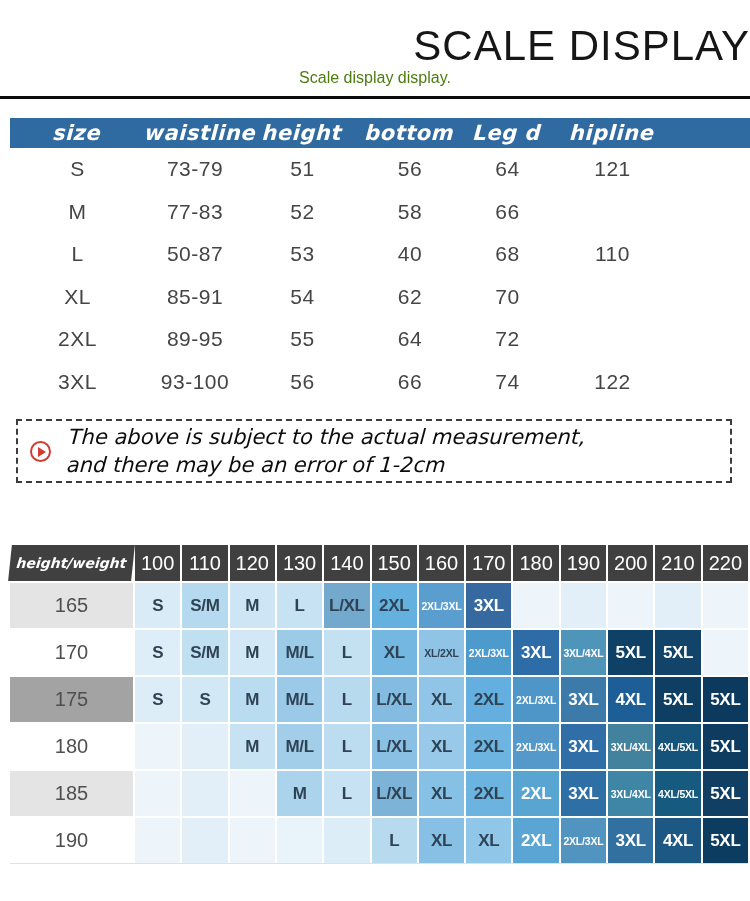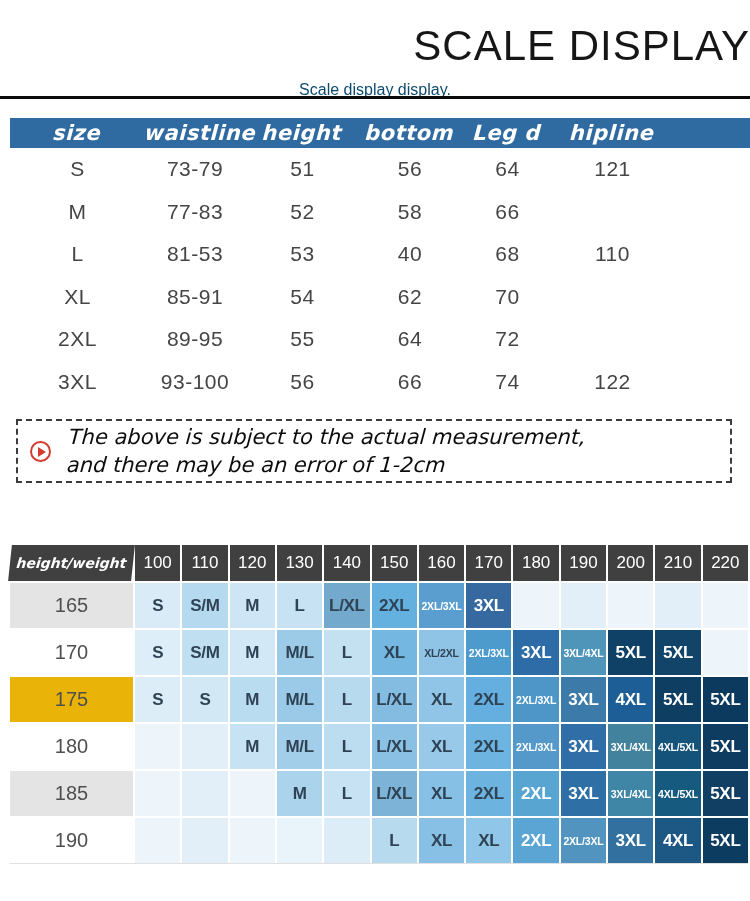--- a/index.html
+++ b/index.html
@@ -2,22 +2,22 @@
 <html><head>
 <meta charset="utf-8">
 <style>
   html,body{margin:0;padding:0;background:#ffffff;}
   .canvas{position:relative;width:750px;height:901px;background:#ffffff;overflow:hidden;
           font-family:"Liberation Sans", sans-serif;}
 
   
   .title{position:absolute;top:22px;left:0;width:100%;text-align:right;
          font-size:42px;line-height:48px;letter-spacing:1px;color:#161616;}
-  .subtitle{position:absolute;top:81px;left:0;width:100%;text-align:center;
-            font-size:16px;color:#0c4a6e;}
+  .subtitle{position:absolute;top:69px;left:0;width:100%;text-align:center;
+            font-size:16px;color:#4d7c0f;}
   .divider{position:absolute;top:96px;left:0;width:750px;height:3px;background:#0a0a0a;}
 
   
   .size-table{position:absolute;left:10px;top:118px;width:740px;}
   .st-row{display:grid;grid-template-columns:135px 100px 115px 100px 95px 115px auto;
           align-items:center;}
   .st-header{background:#2f6aa1;height:30px;}
   .st-header .st-cell{color:#ffffff;font-style:italic;font-size:21px;font-weight:bold;
                       font-family:"DejaVu Sans", sans-serif;transform:skewX(-4deg);}
   .st-body .st-row{height:42.5px;}
@@ -31,21 +31,21 @@
   .note-icon .tri{width:0;height:0;border-top:5px solid transparent;border-bottom:5px solid transparent;
                   border-left:8px solid #d43c31;margin-left:2px;}
   .note-text{margin-left:50px;font-family:"DejaVu Sans", sans-serif;font-style:italic;
              font-size:21px;line-height:28px;color:#0c0c0c;transform:skewX(-4deg);}
 
   
   .matrix{position:absolute;left:10px;top:545px;width:738px;
           display:grid;grid-template-columns:123px repeat(13,1fr);gap:2px;
           background:#ffffff;}
   .mx-h{background:#404040;color:#ffffff;height:36px;display:flex;align-items:center;
-        justify-content:center;font-size:17px;}
+        justify-content:center;font-size:20px;}
   .mx-corner{font-style:italic;font-size:14px;font-weight:bold;
              font-family:"DejaVu Sans", sans-serif;transform:skewX(-6deg);}
   .mx-label{height:45px;display:flex;align-items:center;justify-content:center;
             font-size:20px;color:#4f4f4f;}
   .mx-cell{height:45px;display:flex;align-items:center;justify-content:center;
            font-size:17px;font-weight:bold;letter-spacing:-0.3px;}
   .mx-cell.small{font-size:10.5px;letter-spacing:-0.2px;}
   .matrix{border-bottom:1px solid #e0e0e0;}
 </style>
 </head>
@@ -77,21 +77,21 @@
         </div>
         <div class="st-row">
           <div class="st-cell">M</div>
           <div class="st-cell">77-83</div>
           <div class="st-cell">52</div>
           <div class="st-cell">58</div>
           <div class="st-cell">66</div>
         </div>
         <div class="st-row">
           <div class="st-cell">L</div>
-          <div class="st-cell">81-53</div>
+          <div class="st-cell">50-87</div>
           <div class="st-cell">53</div>
           <div class="st-cell">40</div>
           <div class="st-cell">68</div>
           <div class="st-cell">110</div>
         </div>
         <div class="st-row">
           <div class="st-cell">XL</div>
           <div class="st-cell">85-91</div>
           <div class="st-cell">54</div>
           <div class="st-cell">62</div>
@@ -161,21 +161,21 @@
       <div class="mx-cell" style="background: rgb(156, 203, 232); color: rgb(47, 67, 85);">M/L</div>
       <div class="mx-cell" style="background: rgb(196, 225, 242); color: rgb(47, 67, 85);">L</div>
       <div class="mx-cell" style="background: rgb(116, 184, 226); color: rgb(47, 67, 85);">XL</div>
       <div class="mx-cell small" style="background: rgb(143, 196, 230); color: rgb(47, 67, 85);">XL/2XL</div>
       <div class="mx-cell small" style="background: rgb(77, 155, 205); color: rgb(255, 255, 255);">2XL/3XL</div>
       <div class="mx-cell" style="background: rgb(45, 108, 167); color: rgb(255, 255, 255);">3XL</div>
       <div class="mx-cell small" style="background: rgb(79, 149, 186); color: rgb(255, 255, 255);">3XL/4XL</div>
       <div class="mx-cell" style="background: rgb(15, 65, 102); color: rgb(255, 255, 255);">5XL</div>
       <div class="mx-cell" style="background: rgb(17, 68, 104); color: rgb(255, 255, 255);">5XL</div>
       <div class="mx-cell" style="background: rgb(237, 245, 251); color: rgb(47, 67, 85);"></div>
-      <div class="mx-label" style="background: #eab308; text-align: right;">175</div>
+      <div class="mx-label" style="background: #a3a3a3; text-align: right;">175</div>
       <div class="mx-cell" style="background: rgb(220, 237, 248); color: rgb(47, 67, 85);">S</div>
       <div class="mx-cell" style="background: rgb(210, 232, 245); color: rgb(47, 67, 85);">S</div>
       <div class="mx-cell" style="background: rgb(186, 220, 240); color: rgb(47, 67, 85);">M</div>
       <div class="mx-cell" style="background: rgb(154, 202, 232); color: rgb(47, 67, 85);">M/L</div>
       <div class="mx-cell" style="background: rgb(183, 218, 239); color: rgb(47, 67, 85);">L</div>
       <div class="mx-cell" style="background: rgb(132, 188, 225); color: rgb(47, 67, 85);">L/XL</div>
       <div class="mx-cell" style="background: rgb(144, 197, 231); color: rgb(47, 67, 85);">XL</div>
       <div class="mx-cell" style="background: rgb(100, 175, 223); color: rgb(47, 67, 85);">2XL</div>
       <div class="mx-cell small" style="background: rgb(79, 150, 200); color: rgb(255, 255, 255);">2XL/3XL</div>
       <div class="mx-cell" style="background: rgb(60, 122, 169); color: rgb(255, 255, 255);">3XL</div>

